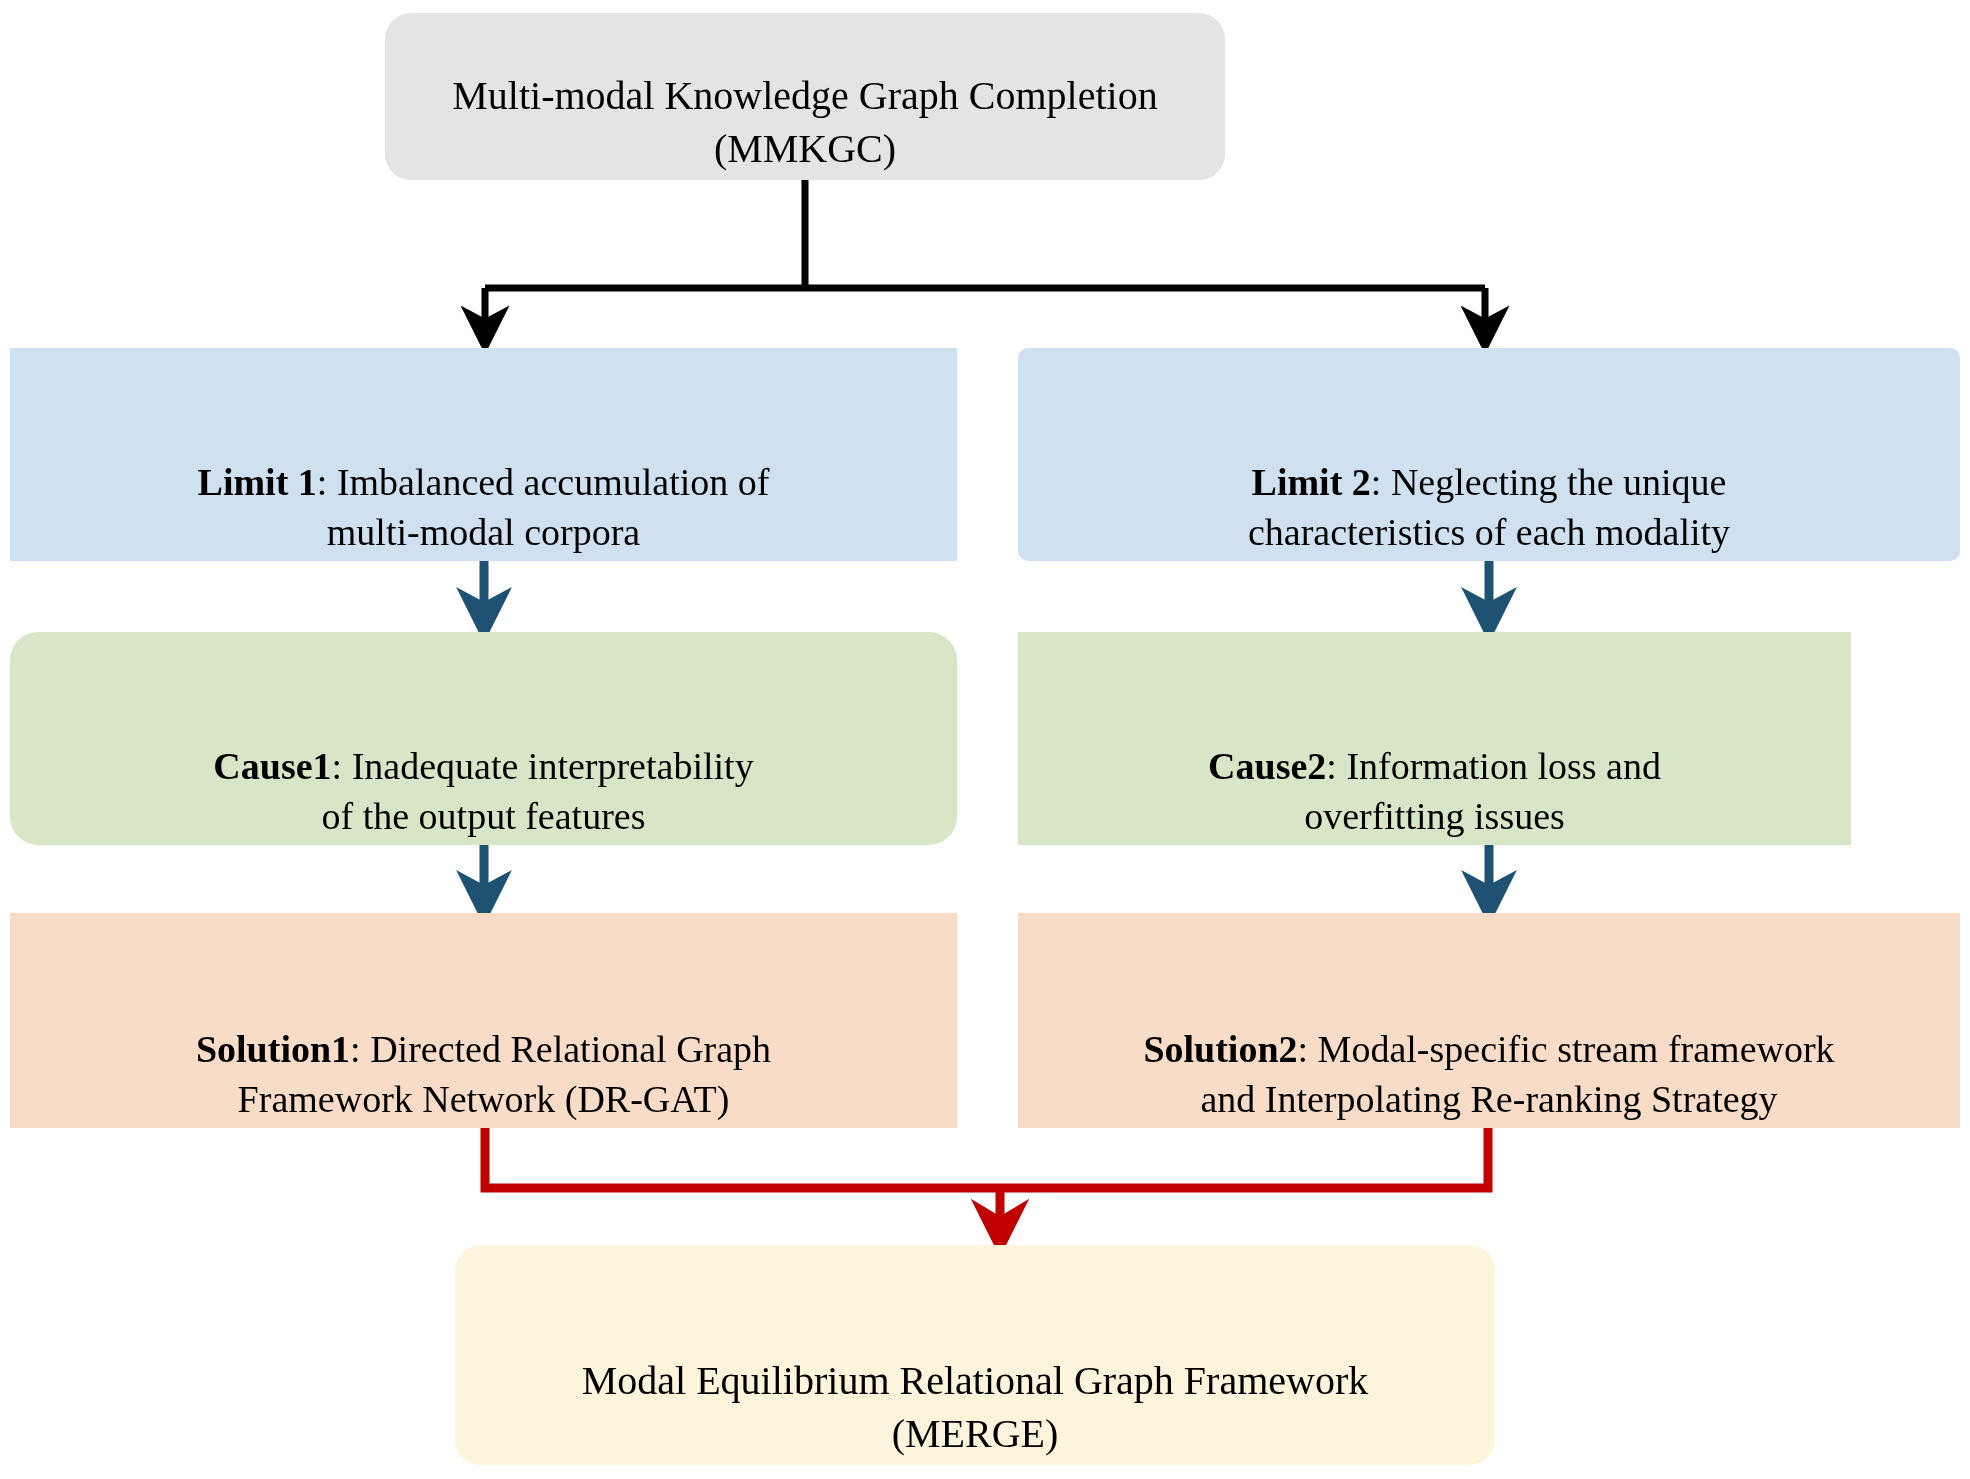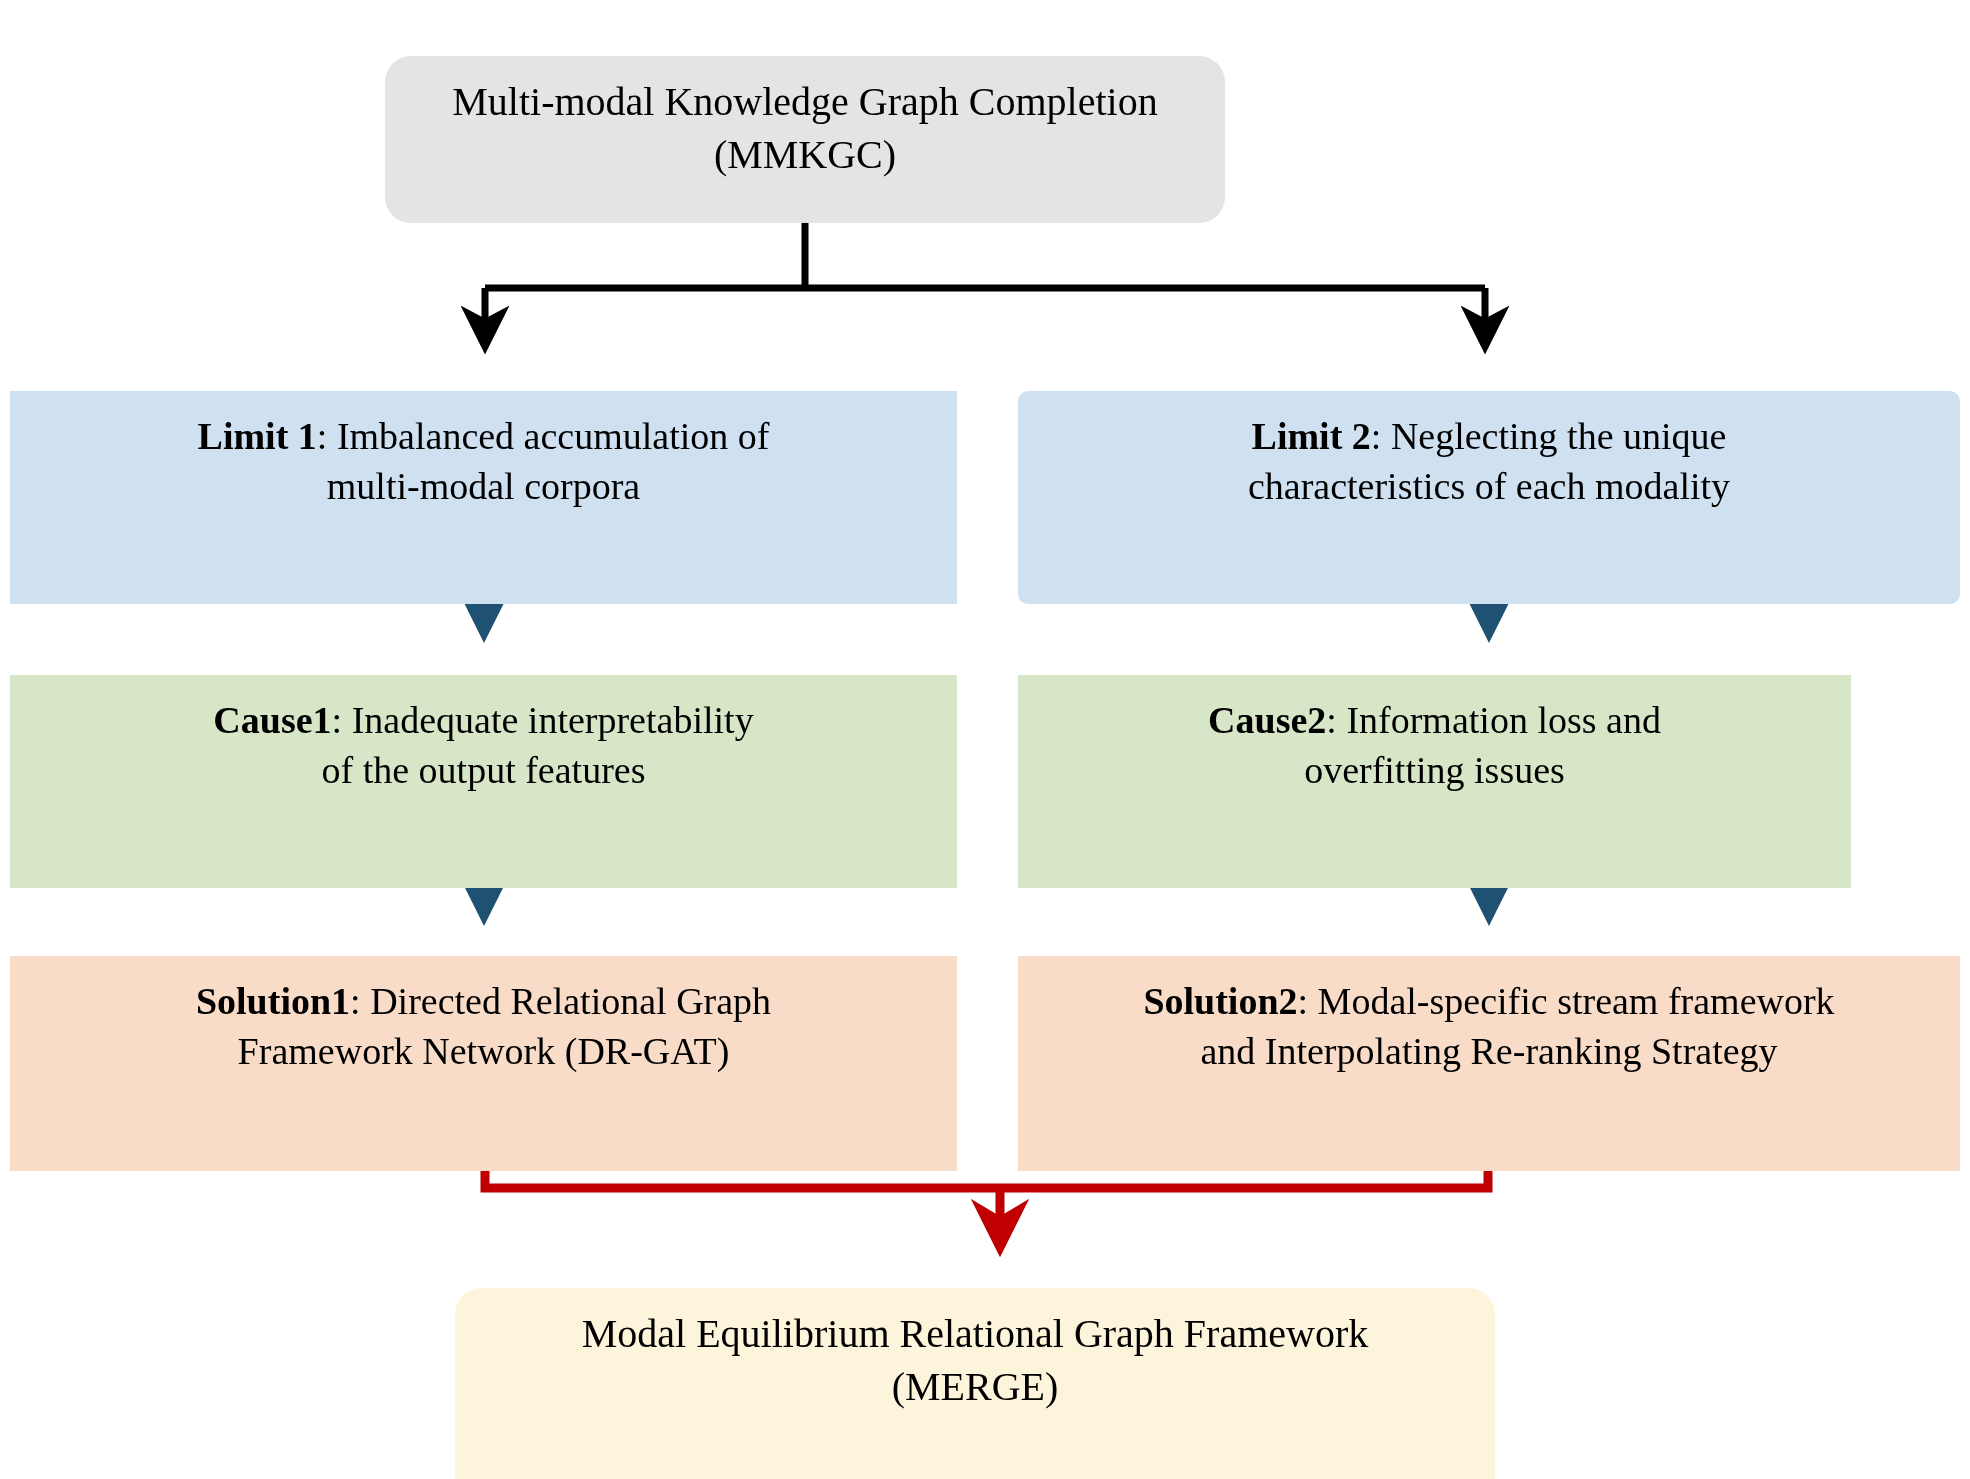--- a/index.html
+++ b/index.html
@@ -12,27 +12,26 @@
     width: 1970px;
     height: 1479px;
     background: #ffffff;
     overflow: hidden;
     font-family: "Liberation Serif", "DejaVu Serif", serif;
   }
   .node {
     position: absolute;
     box-sizing: border-box;
     display: flex;
-    align-items: flex-start;
+    align-items: flex-end;
     justify-content: center;
     text-align: center;
     color: #000000;
     line-height: 1.32;
-    padding: 20px 18px;
-    margin-top: 43px;
+    padding: 4px 18px;
   }
   .node .txt { display: block; width: 100%; }
   .node b { font-weight: bold; }
 
   
   #node-root {
     left: 385px; top: 13px; width: 840px; height: 167px;
     background: #e4e4e4;
     border-radius: 26px;
     font-size: 40px;
@@ -46,21 +45,21 @@
   }
   #node-limit-1 { left: 10px;   width: 947px; }
   #node-limit-2 { left: 1018px; width: 942px; border-radius: 10px; }
 
   
   .node-cause {
     top: 632px; height: 213px;
     background: #d8e6c8;
     font-size: 38px;
   }
-  #node-cause-1 { left: 10px;   width: 947px; }
+  #node-cause-1 { left: 10px;   width: 947px; border-radius: 28px; }
   #node-cause-2 { left: 1018px; width: 833px; }
 
   
   .node-solution {
     top: 913px; height: 215px;
     background: #f9dcc7;
     font-size: 38px;
   }
   #node-solution-1 { left: 10px;   width: 947px; }
   #node-solution-2 { left: 1018px; width: 942px; }

